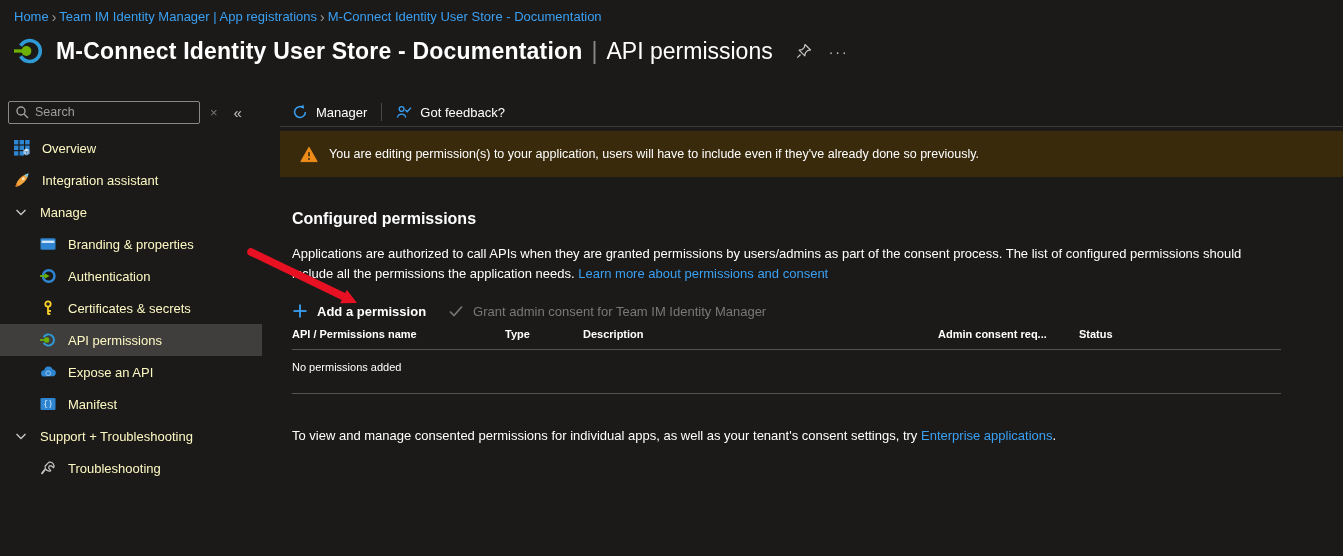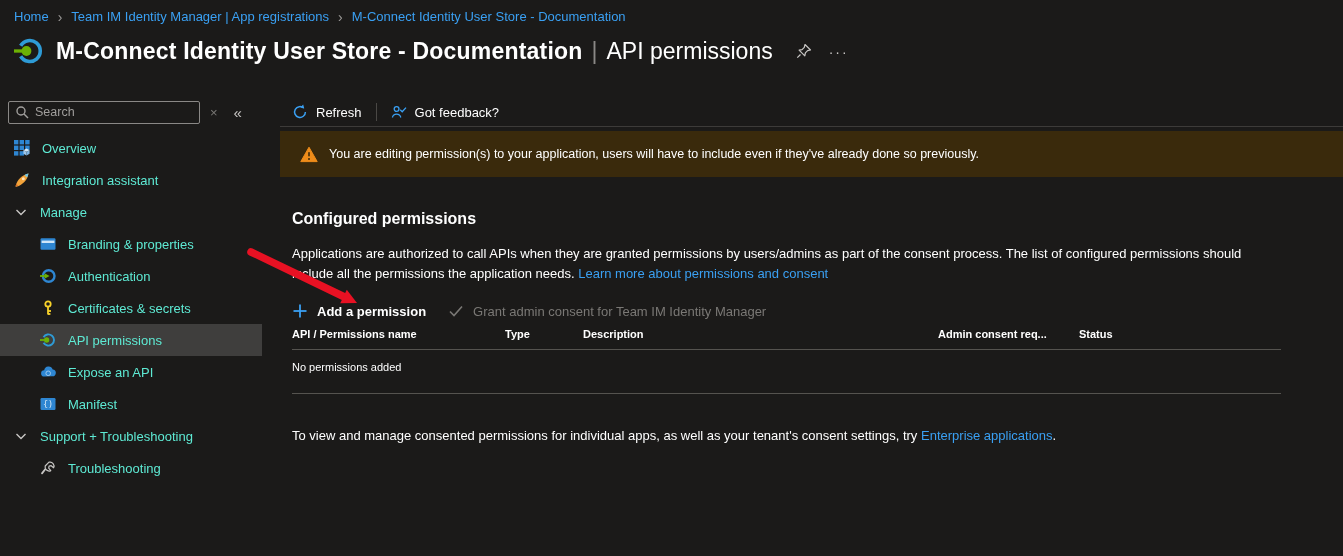--- a/index.html
+++ b/index.html
@@ -8,42 +8,42 @@
     background:#1b1a19;
     color:#ffffff;
     font-family:"Liberation Sans","DejaVu Sans",sans-serif;
     position:relative;
     overflow:hidden;
   }
   a { text-decoration:none; cursor:pointer; }
   .link { color:#3aa0f3; }
 
   
-  .breadcrumb { position:absolute; top:9px; left:14px; display:flex; align-items:center; gap:9px; font-size:13px; }
+  .breadcrumb { position:absolute; top:9px; left:14px; display:flex; align-items:center; gap:3px; font-size:13px; }
   .crumb-sep { color:#9d9b99; font-size:14px; line-height:1; padding-top:1px; }
 
   
   .page-header { position:absolute; top:36px; left:14px; display:flex; align-items:center; }
   .header-icon { width:30px; height:30px; margin-right:12px; flex:none; }
   .title-main { font-size:23px; font-weight:bold; letter-spacing:.2px; }
   .title-sep { font-size:23px; color:#8a8886; font-weight:normal; margin:0 9px; }
   .title-sub { font-size:23px; font-weight:normal; }
   .pin-btn { margin-left:22px; width:18px; height:18px; cursor:pointer; }
   .more-btn { margin-left:16px; color:#c8c6c4; font-size:14px; letter-spacing:2px; cursor:pointer; padding-top:2px; }
 
   
   .sidebar { position:absolute; top:92px; left:0; width:262px; bottom:0; }
   .search-row { display:flex; align-items:center; margin:8px 0 8px 8px; height:24px; }
   .search-box { width:192px; height:23px; border:1px solid #8a8886; border-radius:2px; display:flex; align-items:center; padding:0 6px; gap:6px; background:#1b1a19; }
   .search-box input { background:transparent; border:none; outline:none; color:#fff; font-size:12.5px; width:100%; font-family:inherit; }
   .search-box input::placeholder { color:#a19f9d; opacity:1; }
   .clear-x { color:#7a7875; font-size:13px; margin-left:10px; cursor:pointer; }
   .collapse { color:#c8c6c4; font-size:15px; margin-left:16px; cursor:pointer; }
   .nav { margin-top:8px; }
-  .nav-item { height:32px; display:flex; align-items:center; gap:12px; padding-left:14px; font-size:13px; color:#5eead4; cursor:pointer; }
+  .nav-item { height:32px; display:flex; align-items:center; gap:12px; padding-left:14px; font-size:13px; color:#fef9c3; cursor:pointer; }
   .nav-item.sub { padding-left:40px; }
   .nav-item.selected { background:#3f3e3d; }
   .icon16 { width:16px; height:16px; flex:none; }
   .icon14 { width:14px; height:14px; flex:none; }
 
   
   .main-toolbar { position:absolute; left:292px; top:100px; height:24px; display:flex; align-items:center; font-size:13px; }
   .toolbar-btn { display:flex; align-items:center; gap:8px; color:#ffffff; cursor:pointer; }
   .toolbar-divider { width:1px; height:18px; background:#4a4845; margin:0 14px; }
   .cmdbar-line { position:absolute; top:126px; left:280px; right:0; height:1px; background:#3d3b39; }
@@ -215,21 +215,21 @@
 
   </div>
 </div>
 
 <div class="main-toolbar">
   <div class="toolbar-btn">
     <svg class="icon16" viewBox="0 0 16 16">
       <path d="M13.4 8 a5.4 5.4 0 1 1 -1.7 -3.95" fill="none" stroke="#3aa0f3" stroke-width="1.5"></path>
       <polygon points="11.2,0.6 12.2,4.6 8.3,3.4" fill="#3aa0f3"></polygon>
     </svg>
-    <span>Refresh</span>
+    <span>Manager</span>
   </div>
   <div class="toolbar-divider"></div>
   <div class="toolbar-btn">
     <svg class="icon16" viewBox="0 0 16 16">
       <circle cx="5.6" cy="5" r="2.4" fill="none" stroke="#3aa0f3" stroke-width="1.3"></circle>
       <path d="M1.4 13.5 a4.3 4.3 0 0 1 8.4 0" fill="none" stroke="#3aa0f3" stroke-width="1.3"></path>
       <polyline points="9.2,5.8 11.2,7.8 15,3.6" fill="none" stroke="#3aa0f3" stroke-width="1.3"></polyline>
     </svg>
     <span>Got feedback?</span>
   </div>

